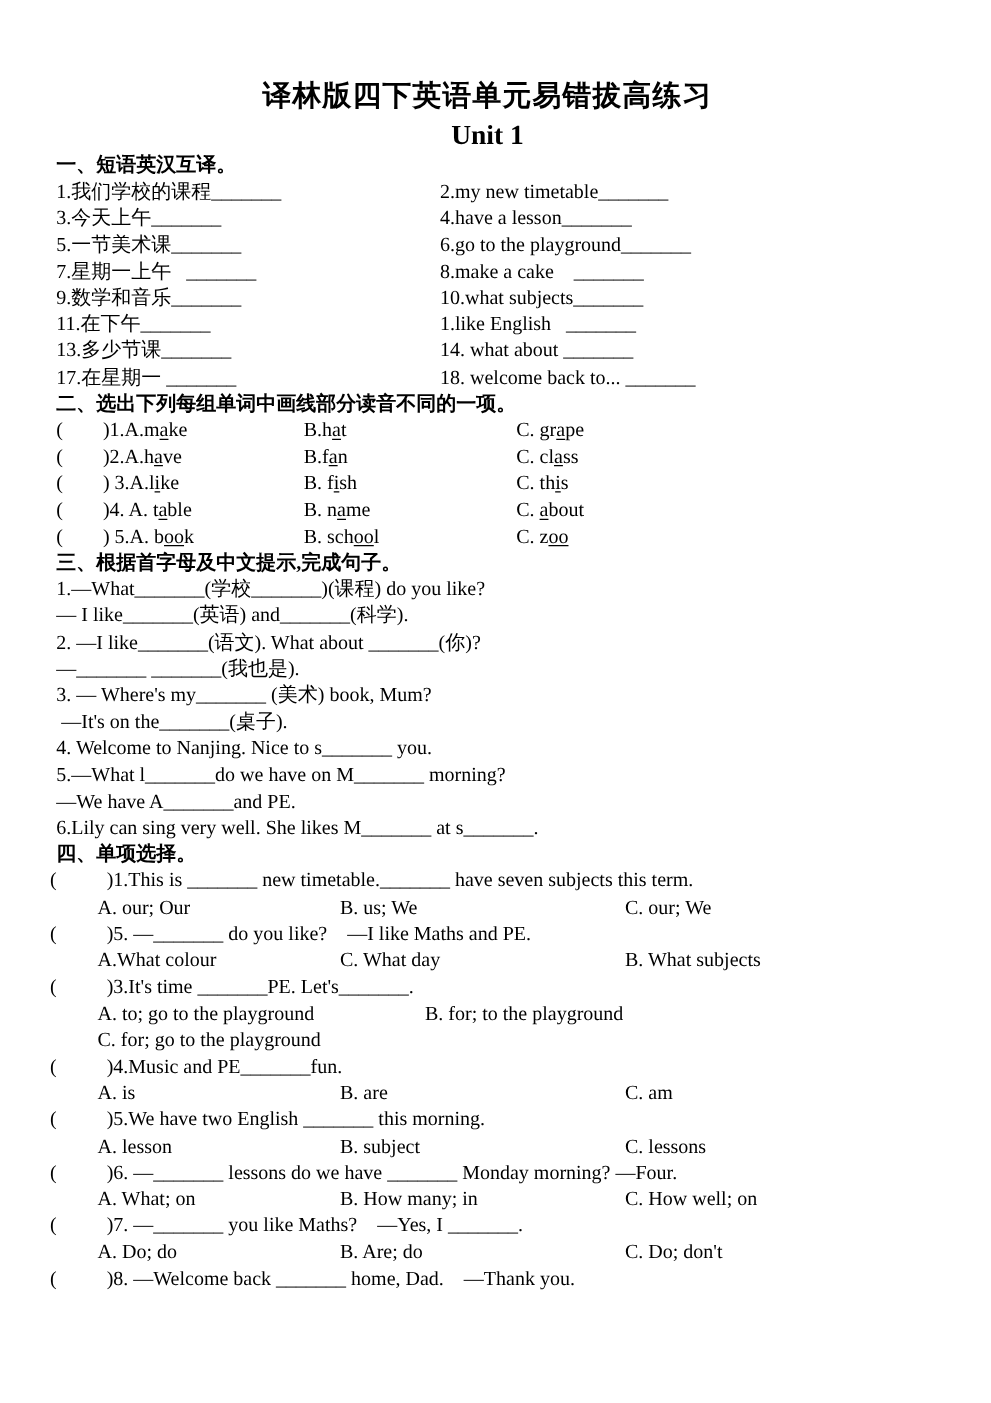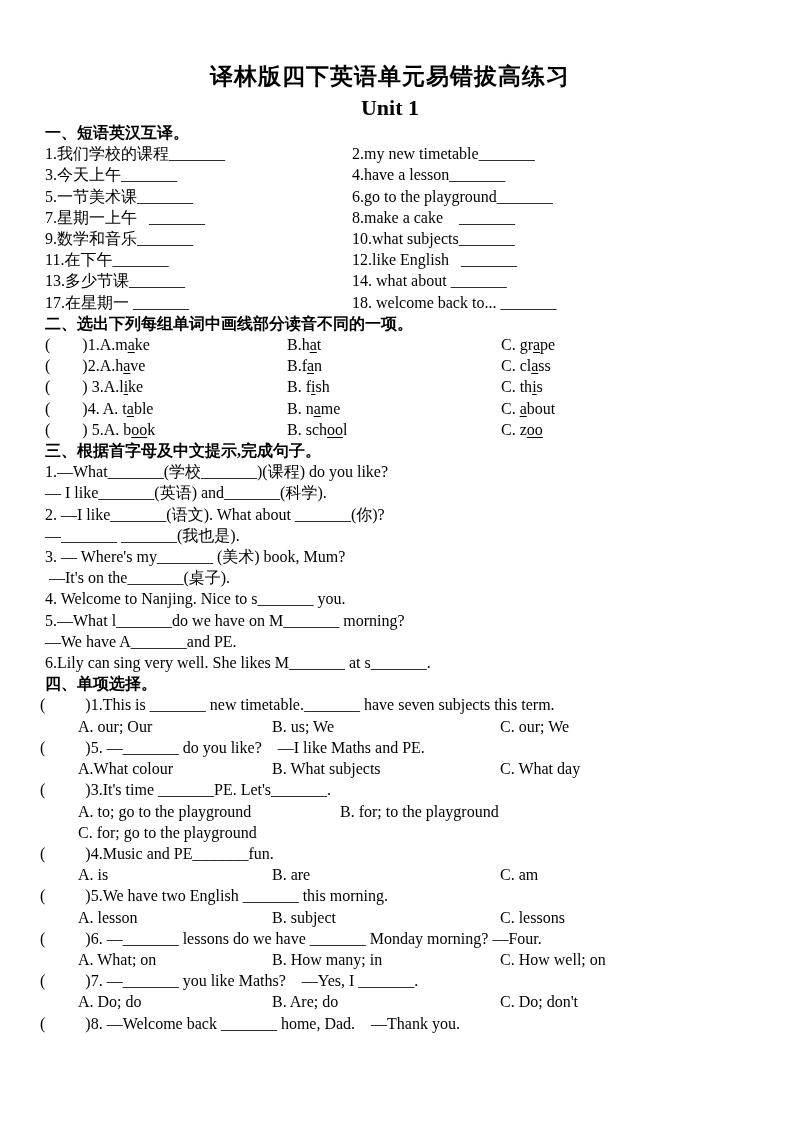--- a/index.html
+++ b/index.html
@@ -31,21 +31,21 @@
     white-space: pre-wrap;
     line-height: 21.2px;
     min-height: 21.2px;
   }
   .h { font-weight: bold; }
   
   .s1row { display: flex; }
   .s1row .left  { flex: 0 0 307px; }
   .s1row .right { flex: 1 1 auto; }
   
-  .s2row { display: grid; grid-template-columns: 198px 170px 1fr; gap: 44px; }
+  .s2row { display: grid; grid-template-columns: 198px 170px 1fr; }
   .u { text-decoration: underline; text-underline-offset: 2px; }
   
   .qline { margin-left: -5px; }
   .optrow  { display: grid; grid-template-columns: 194px 228px 1fr; margin-left: 33px; }
   .optrow2 { display: grid; grid-template-columns: 262px 1fr; margin-left: 33px; }
   .optrow1 { margin-left: 33px; }
 </style>
 </head>
 <body>
 
@@ -72,21 +72,21 @@
     <div class="s1row">
       <div class="line left">7.星期一上午   _______</div>
       <div class="line right">8.make a cake    _______</div>
     </div>
     <div class="s1row">
       <div class="line left">9.数学和音乐_______</div>
       <div class="line right">10.what subjects_______</div>
     </div>
     <div class="s1row">
       <div class="line left">11.在下午_______</div>
-      <div class="line right">12.like English   _______</div>
+      <div class="line right">1.like English   _______</div>
     </div>
     <div class="s1row">
       <div class="line left">13.多少节课_______</div>
       <div class="line right">14. what about _______</div>
     </div>
     <div class="s1row">
       <div class="line left">17.在星期一 _______</div>
       <div class="line right">18. welcome back to... _______</div>
     </div>
 
@@ -137,22 +137,22 @@
         <div class="line">A. our; Our</div>
         <div class="line">B. us; We</div>
         <div class="line">C. our; We</div>
       </div>
     </div>
 
     <div>
       <div class="line qline">(          )5. —_______ do you like?    —I like Maths and PE.</div>
       <div class="optrow">
         <div class="line">A.What colour</div>
+        <div class="line">C. What day</div>
         <div class="line">B. What subjects</div>
-        <div class="line">C. What day</div>
       </div>
     </div>
 
     <div>
       <div class="line qline">(          )3.It's time _______PE. Let's_______.</div>
       <div class="optrow2">
         <div class="line">A. to; go to the playground</div>
         <div class="line">B. for; to the playground</div>
       </div>
       <div class="optrow1">

